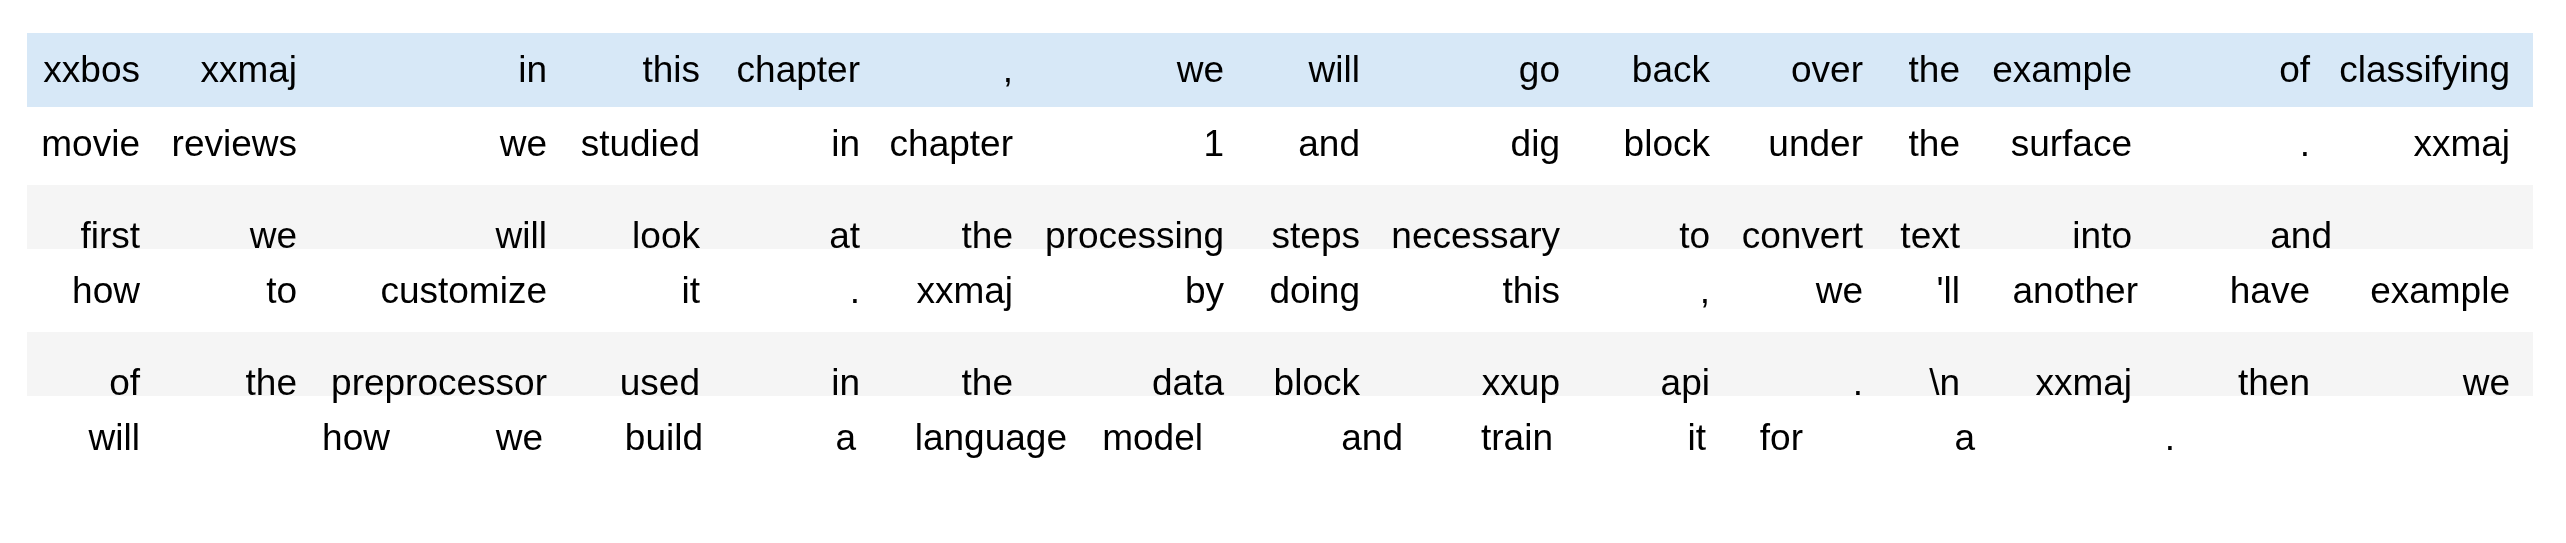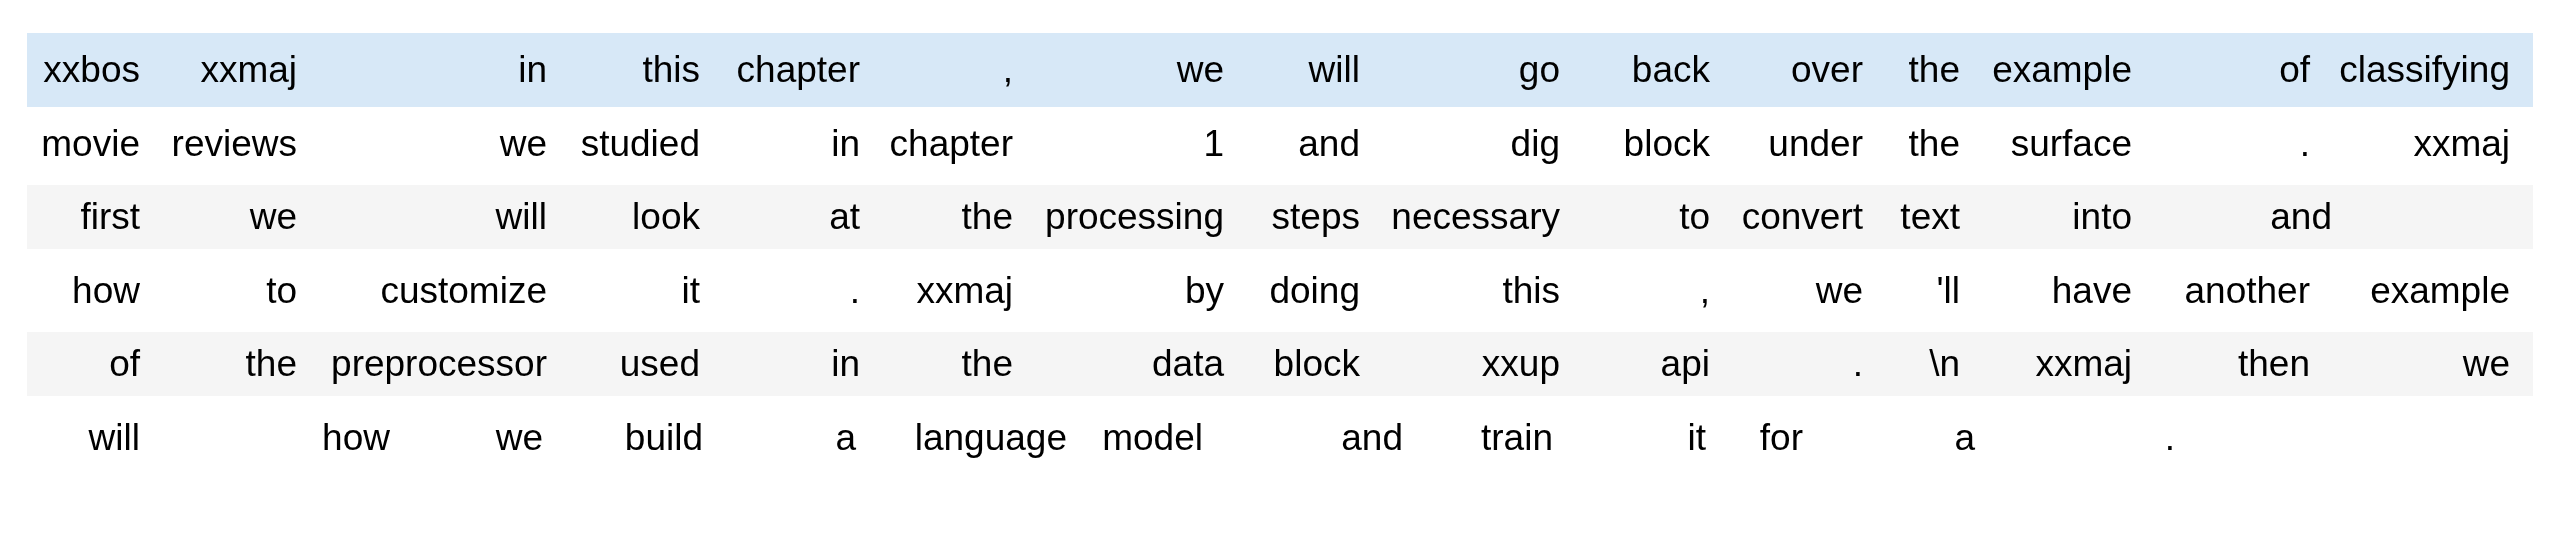--- a/index.html
+++ b/index.html
@@ -31,20 +31,21 @@
   .trow.highlight {
     background: var(--highlight, #d7e8f7);
   }
   .trow.stripe {
     background: linear-gradient(
       to bottom,
       #ffffff 0px, #ffffff 5px,
       var(--stripe, #f5f5f5) 5px, var(--stripe, #f5f5f5) calc(100% - 5px),
       #ffffff calc(100% - 5px), #ffffff 100%
     );
+    align-items: flex-end;
   }
   .tcell {
     box-sizing: border-box;
     flex: 0 0 auto;
     padding-right: 23px;
     text-align: right;
     font-size: 37px;
     line-height: 1;
     color: var(--text, #000000);
     white-space: pre;
@@ -127,22 +128,22 @@
         <div class="tcell c2">customize</div>
         <div class="tcell c3">it</div>
         <div class="tcell c4">.</div>
         <div class="tcell c5">xxmaj</div>
         <div class="tcell c6">by</div>
         <div class="tcell c7">doing</div>
         <div class="tcell c8">this</div>
         <div class="tcell c9">,</div>
         <div class="tcell c10">we</div>
         <div class="tcell c11">'ll</div>
+        <div class="tcell c13">another</div>
         <div class="tcell c12">have</div>
-        <div class="tcell c13">another</div>
         <div class="tcell c14">example</div>
       </div>
       <div class="trow stripe">
         <div class="tcell c0">of</div>
         <div class="tcell c1">the</div>
         <div class="tcell c2">preprocessor</div>
         <div class="tcell c3">used</div>
         <div class="tcell c4">in</div>
         <div class="tcell c5">the</div>
         <div class="tcell c6">data</div>

